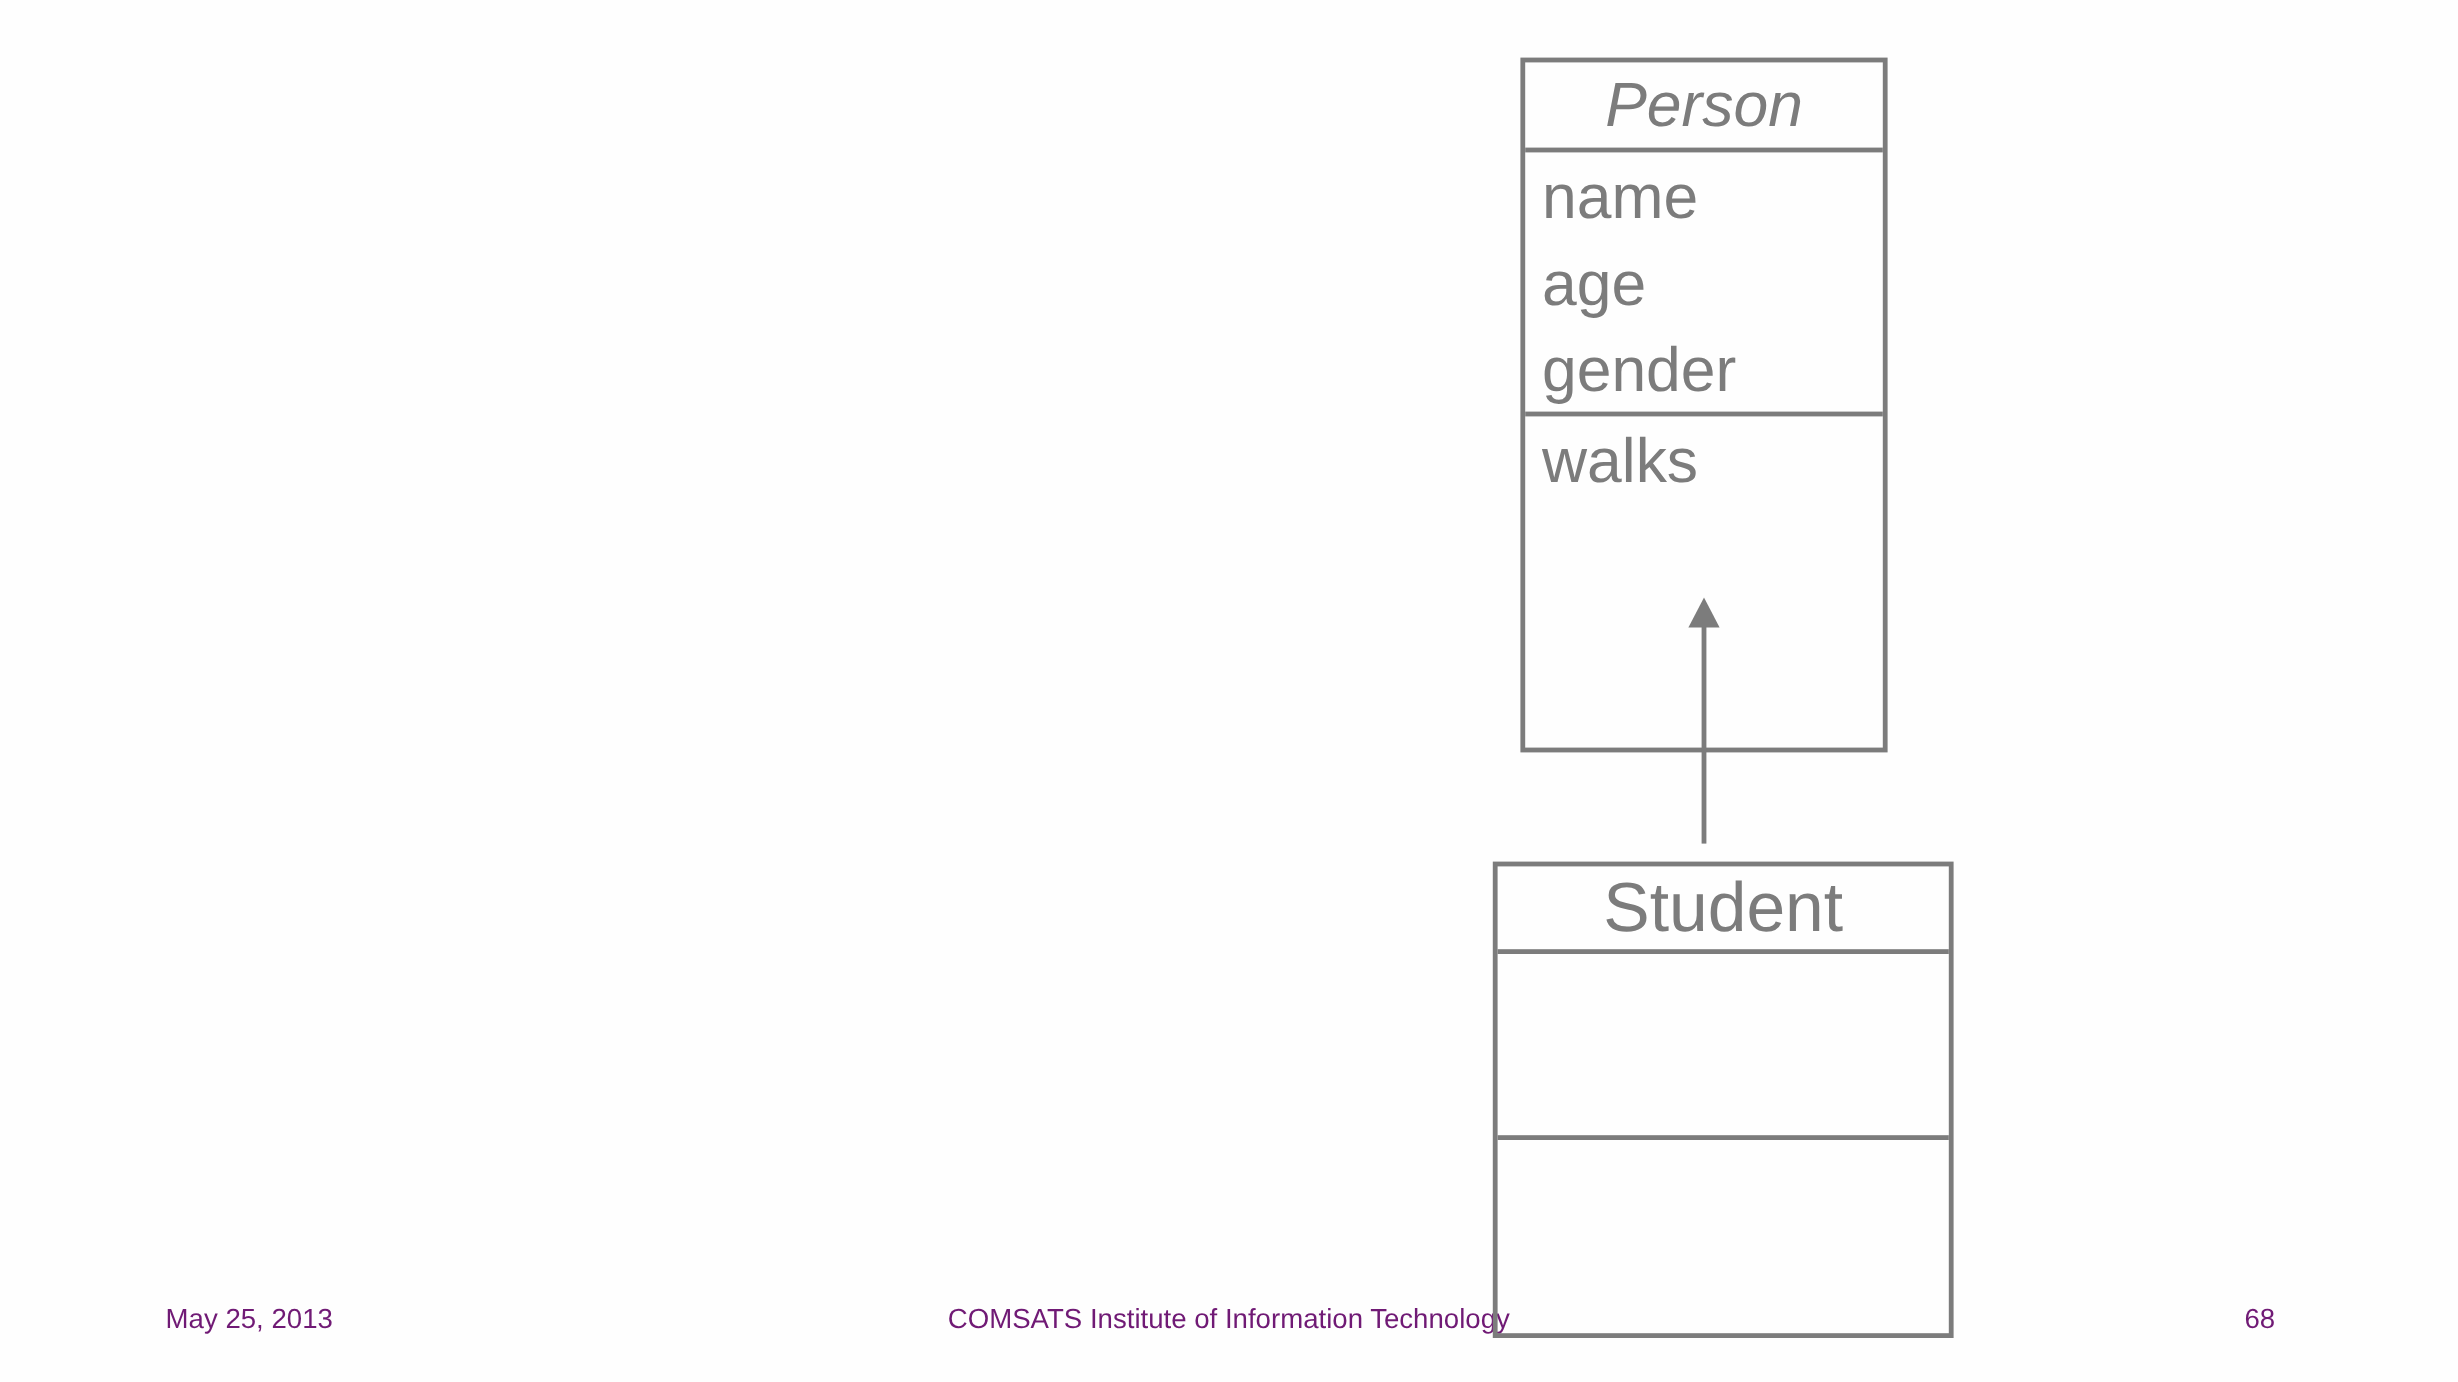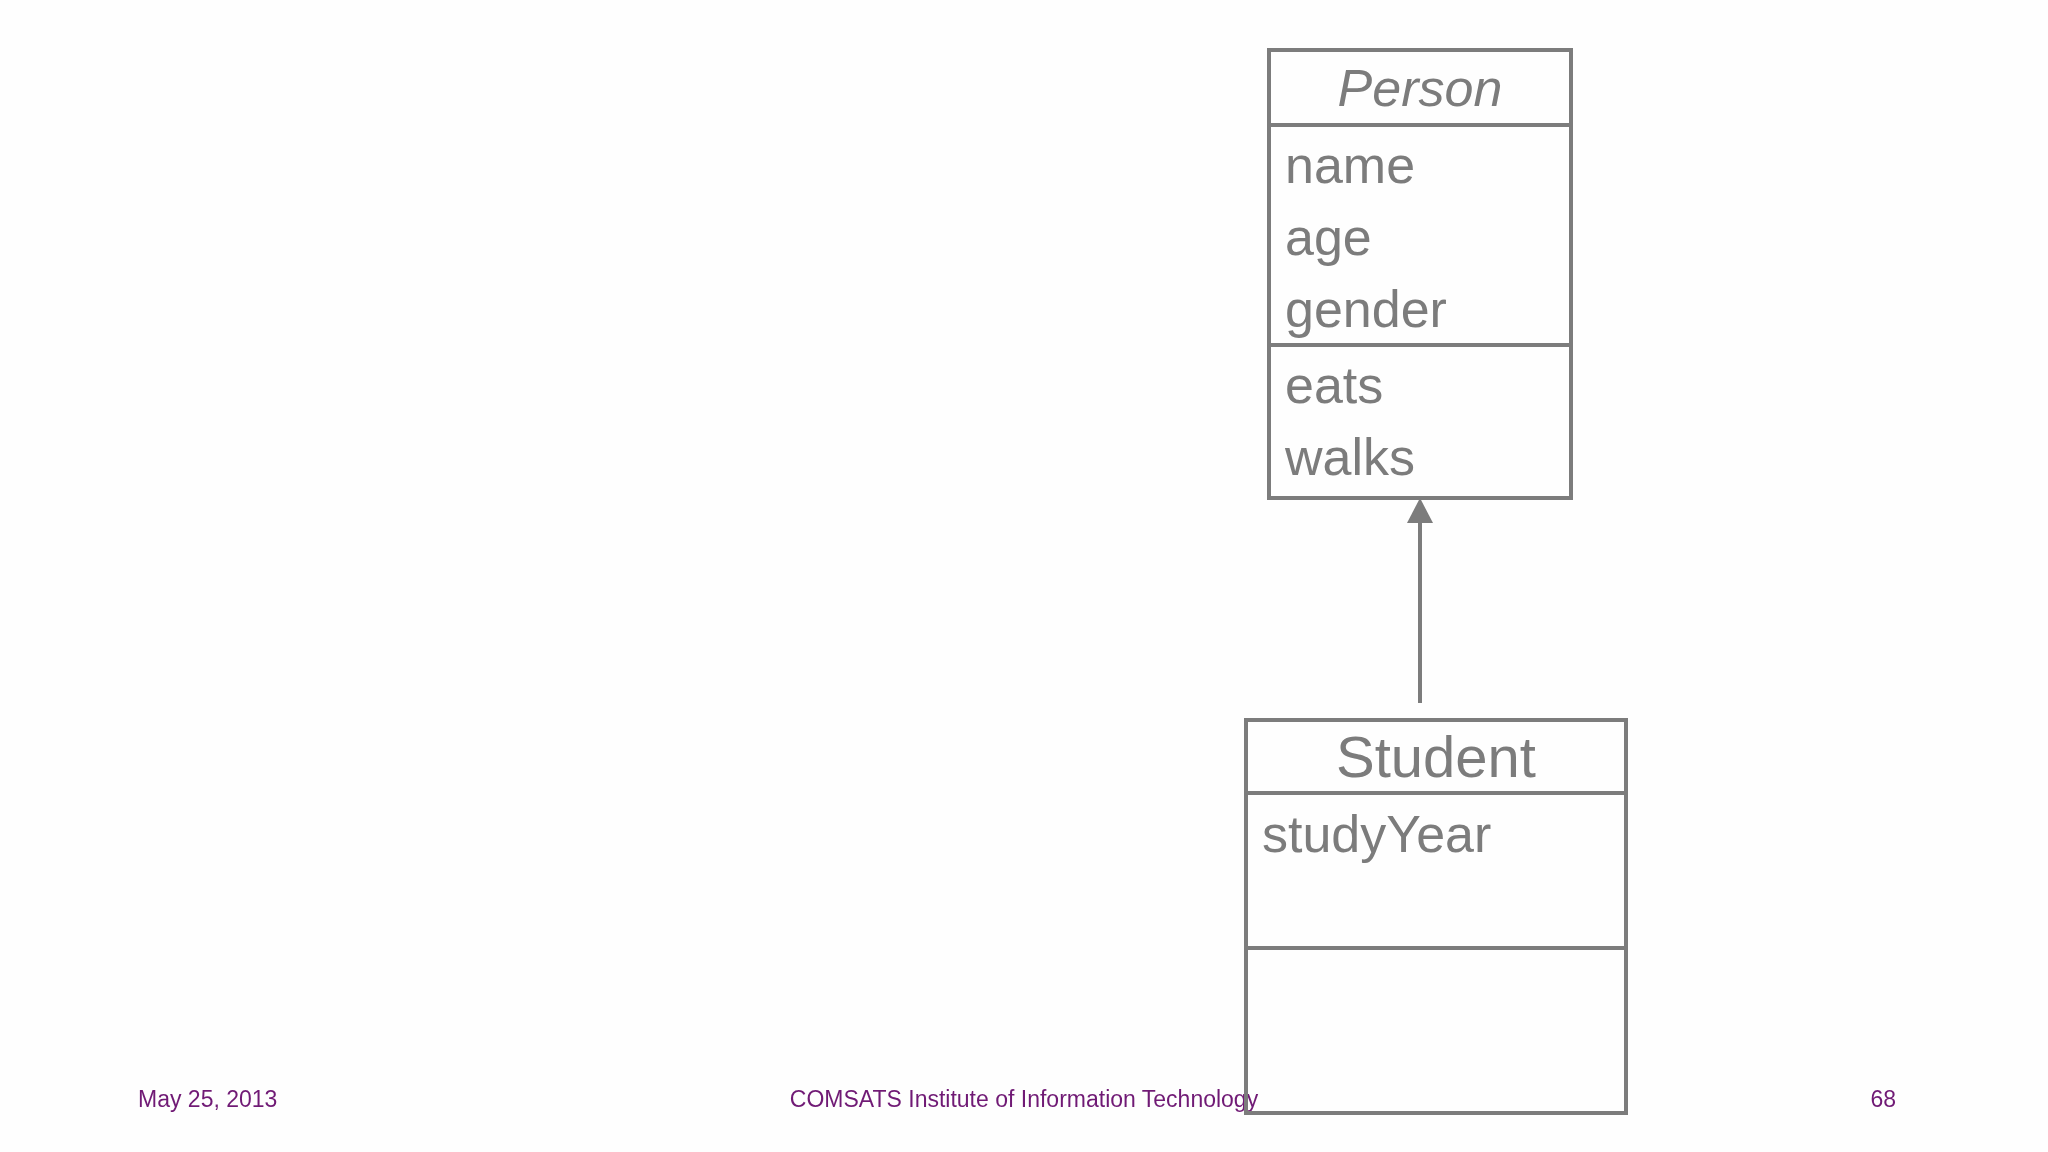--- a/index.html
+++ b/index.html
@@ -65,21 +65,21 @@
     padding-top: 2px;
   }
   .uml-item {
     font-size: 52px;
   }
 
   .person-box {
     left: 1267px;
     top: 48px;
     width: 306px;
-    height: 452px;
+    height: 579px;
   }
   .person-box .uml-class-title {
     height: 71px;
     font-size: 52px;
     font-style: italic;
   }
   .person-box .uml-attributes { height: 214px; border-bottom: 4px solid #7c7c7c; }
   .person-box .uml-item { line-height: 72px; }
 
   .student-box {
@@ -129,28 +129,26 @@
   <div class="footer-text footer-page">68</div>
 
   <div class="uml-class person-box">
     <div class="uml-class-title">Person</div>
     <div class="uml-section uml-attributes">
       <div class="uml-item">name</div>
       <div class="uml-item">age</div>
       <div class="uml-item">gender</div>
     </div>
     <div class="uml-section uml-methods">
-      <div class="uml-item">eats</div>
       <div class="uml-item">walks</div>
     </div>
   </div>
 
   <div class="arrow-line"></div>
   <div class="arrow-head"></div>
 
   <div class="uml-class student-box">
     <div class="uml-class-title">Student</div>
     <div class="uml-section uml-attributes">
-      <div class="uml-item">studyYear</div>
     </div>
   </div>
 
 </div>
 
 </body></html>

